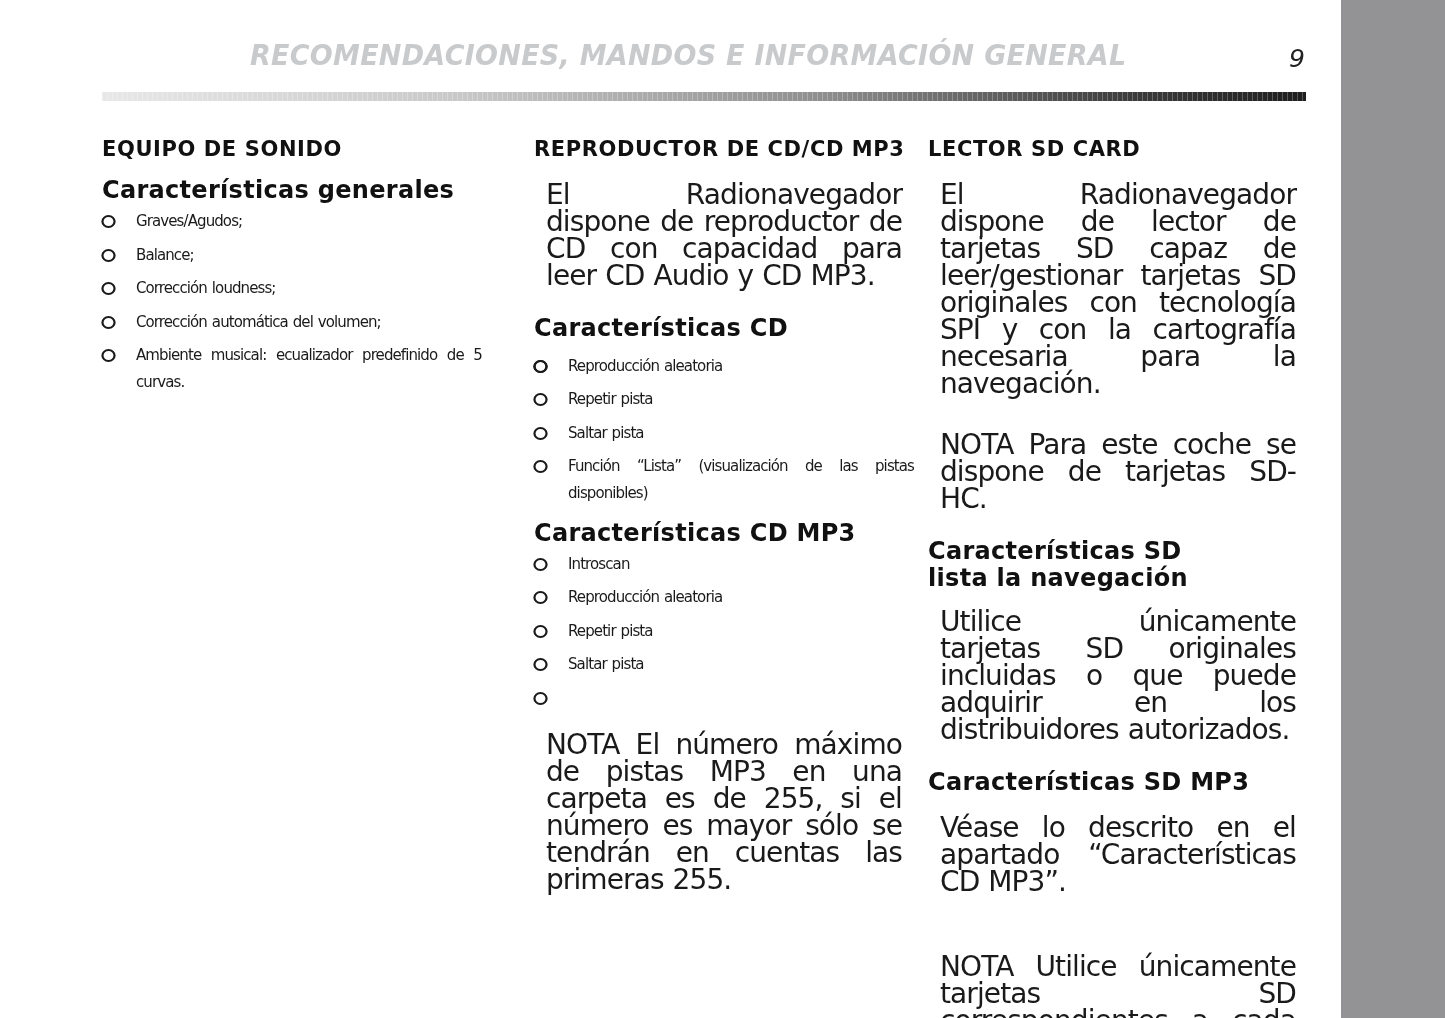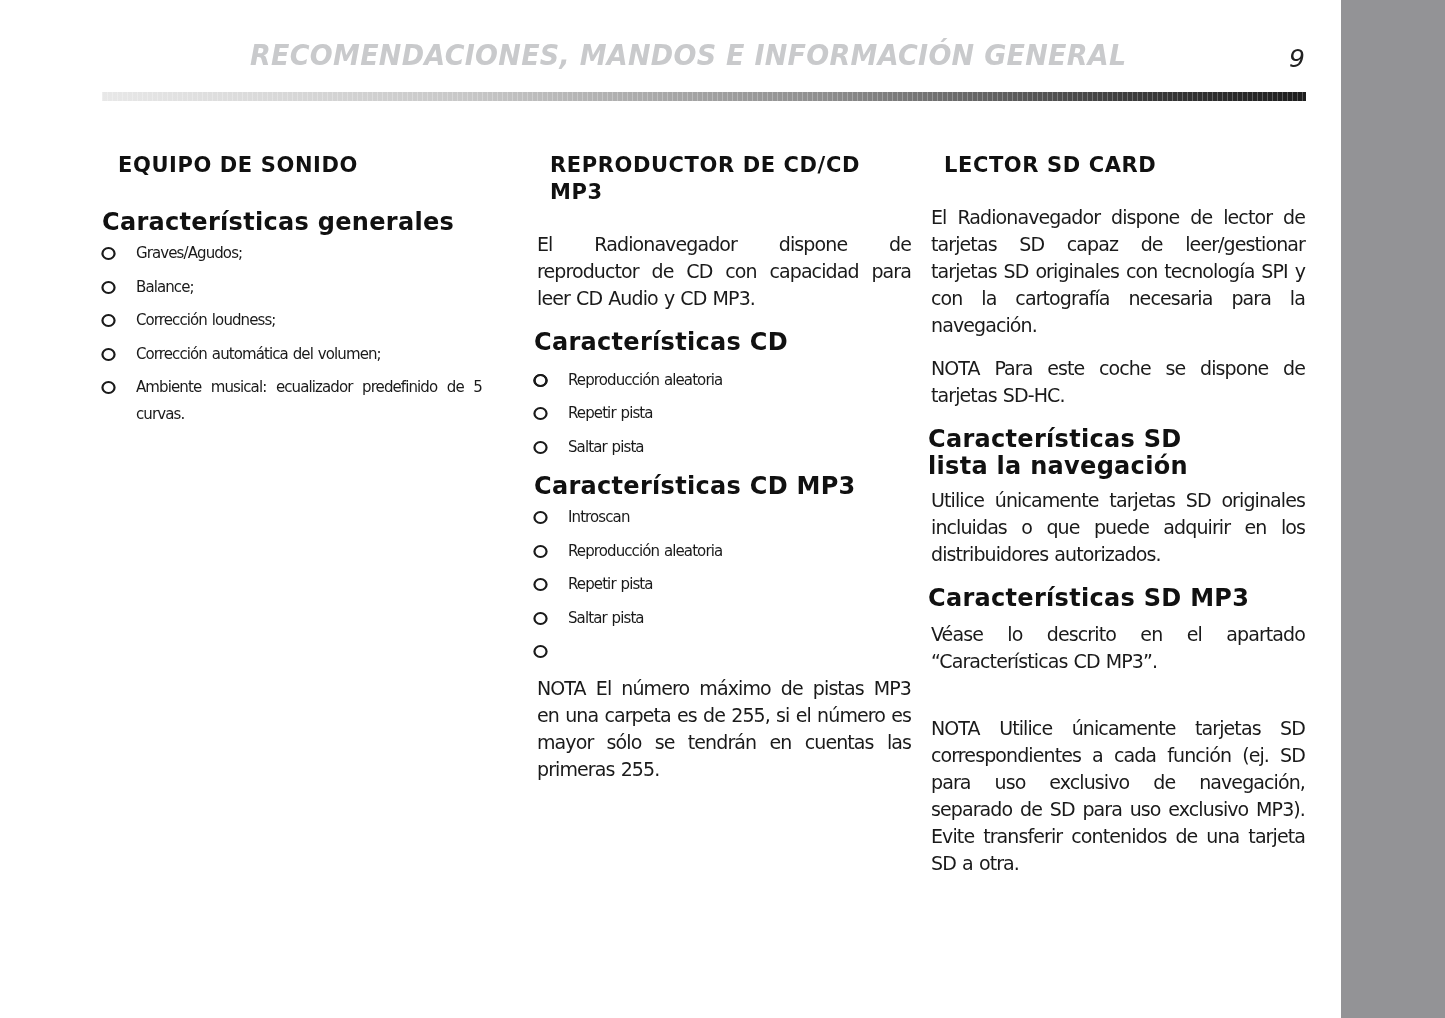--- a/index.html
+++ b/index.html
@@ -29,28 +29,28 @@
     .header-bar::after {
       content: ""; position: absolute; inset: 0;
       background: repeating-linear-gradient(to right, rgba(255,255,255,0.25) 0 1px, transparent 1px 5px);
     }
     .column { position: absolute; top: 136px; width: 380px; }
     .col1 { left: 102px; }
     .col2 { left: 534px; }
     .col3 { left: 928px; }
     .section-heading {
       font-family: "DejaVu Sans", sans-serif; font-weight: bold; font-size: 21px;
-      letter-spacing: 0.6px; line-height: 27px; margin: 16px; color: #111;
+      letter-spacing: 0.6px; line-height: 27px; margin: 0; color: #111;
     }
     .sub-heading {
       font-family: "DejaVu Sans", sans-serif; font-weight: bold; font-size: 24px;
       line-height: 27px; margin: 0; color: #111; letter-spacing: 0.3px;
     }
     .para {
-      font-size: 19px; line-height: 27px; margin: 3px; text-align: justify;
+      font-size: 28px; line-height: 27px; margin: 12px; text-align: justify;
       font-family: "DejaVu Sans", sans-serif; letter-spacing: -0.9px; word-spacing: 1px;
     }
     ul.bullets { list-style: none; margin: 0; padding: 0; }
     ul.bullets li {
       position: relative; padding-left: 34px; font-size: 15px; line-height: 27px;
       margin-bottom: 6.5px; text-align: justify;
       font-family: "DejaVu Sans", sans-serif; letter-spacing: -0.9px; word-spacing: 1px;
     }
     ul.bullets li .bullet {
       position: absolute; left: 0; top: 7px; width: 13px; height: 13px;
@@ -91,20 +91,21 @@
   <div style="height:6px"></div>
   <p class="para">El Radionavegador dispone de reproductor de CD con capacidad para leer CD Audio y CD MP3.</p>
   <div class="gap-md"></div>
   <h3 class="sub-heading">Características CD</h3>
   <div style="height:4px"></div>
   <ul class="bullets">
     <li><span class="bullet"></span></li>
     <li><span class="bullet"></span><span>Reproducción aleatoria</span></li>
     <li><span class="bullet"></span><span>Repetir pista</span></li>
     <li><span class="bullet"></span><span>Saltar pista</span></li>
+    <li><span class="bullet"></span><span>Función “Lista” (visualización de las pistas disponibles)</span></li>
   </ul>
   <div style="height:6px"></div>
   <h3 class="sub-heading">Características CD MP3</h3>
   <div style="height:4px"></div>
   <ul class="bullets">
     <li><span class="bullet"></span><span>Introscan</span></li>
     <li><span class="bullet"></span><span>Reproducción aleatoria</span></li>
     <li><span class="bullet"></span><span>Repetir pista</span></li>
     <li><span class="bullet"></span><span>Saltar pista</span></li>
     <li><span class="bullet"></span></li>

